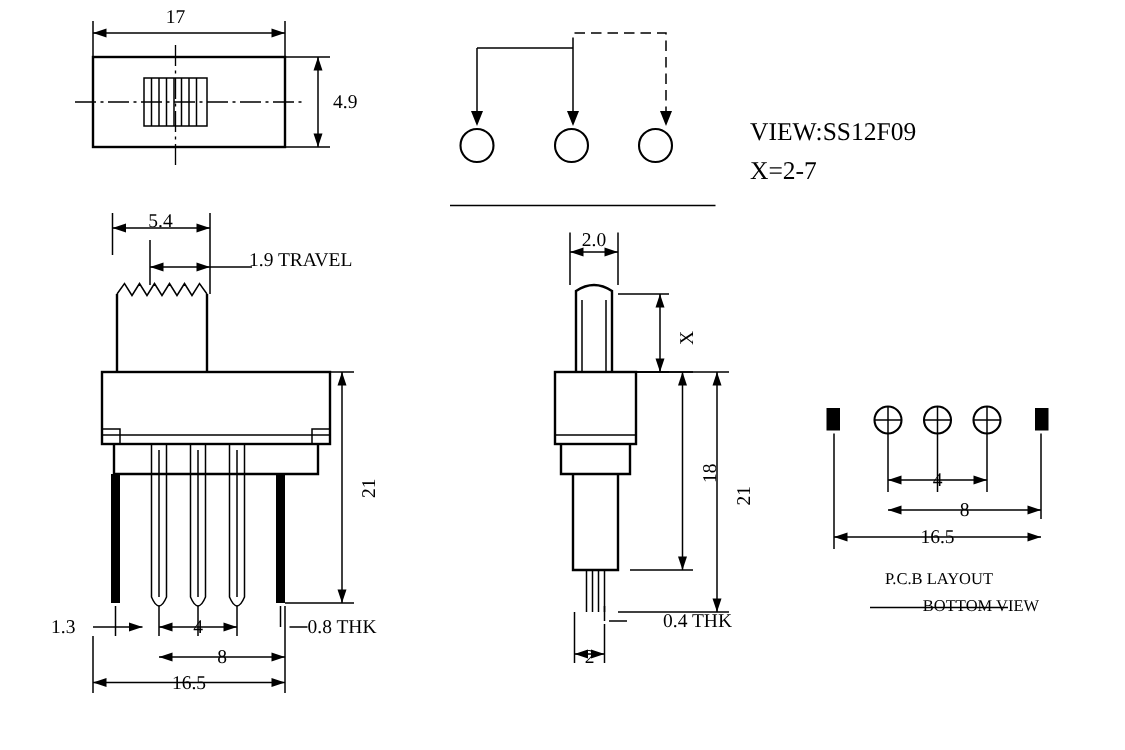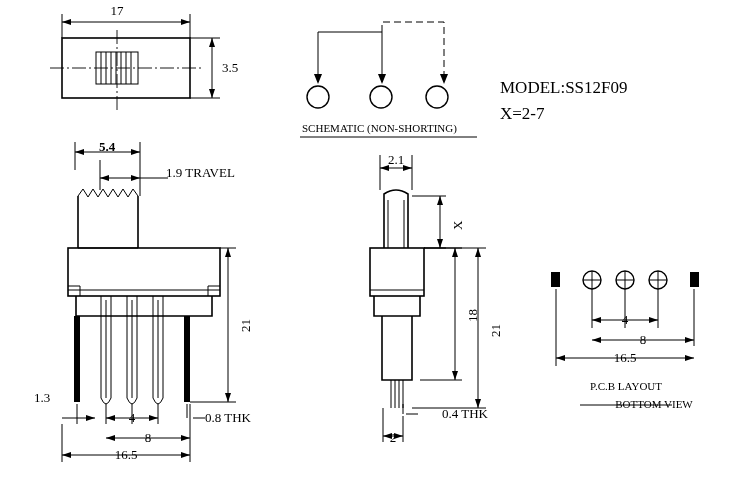--- a/index.html
+++ b/index.html
@@ -203,37 +203,36 @@
 
   <line class="ln" x1="556" y1="289" x2="556" y2="366"></line>
   <line class="ln" x1="556" y1="358" x2="694" y2="358"></line>
   <path class="fillblk" d="M556,358 L565,355 L565,361 Z"></path>
   <path class="fillblk" d="M694,358 L685,355 L685,361 Z"></path>
 
   <line class="ln" x1="580" y1="405" x2="672" y2="405"></line>
 </svg>
 
 <div class="lbl" style="left:117px;top:3px;transform:translateX(-50%);">17</div>
-<div class="lbl" style="left:222px;top:60px;">3.5</div>
-
-<div class="lbl small" style="left:302px;top:122px;">SCHEMATIC (NON-SHORTING)</div>
-
-<div class="lbl big" style="left:500px;top:78px;">MODEL:SS12F09</div>
+<div class="lbl" style="left:222px;top:60px;">4.9</div>
+
+
+<div class="lbl big" style="left:500px;top:78px;">VIEW:SS12F09</div>
 <div class="lbl big" style="left:500px;top:104px;">X=2-7</div>
 
-<div class="lbl" style="left:107px;top:139px;transform:translateX(-50%);font-weight:bold;">5.4</div>
+<div class="lbl" style="left:107px;top:139px;transform:translateX(-50%);">5.4</div>
 <div class="lbl" style="left:166px;top:165px;">1.9  TRAVEL</div>
 <div class="vert" style="left:238px;top:332px;">21</div>
-<div class="lbl" style="left:34px;top:390px;">1.3</div>
+<div class="lbl" style="left:34px;top:410px;">1.3</div>
 <div class="lbl" style="left:132px;top:410px;transform:translateX(-50%);">4</div>
 <div class="lbl" style="left:148px;top:430px;transform:translateX(-50%);">8</div>
 <div class="lbl" style="left:205px;top:410px;">0.8  THK</div>
 <div class="lbl" style="left:126px;top:447px;transform:translateX(-50%);">16.5</div>
 
-<div class="lbl" style="left:396px;top:152px;transform:translateX(-50%);">2.1</div>
+<div class="lbl" style="left:396px;top:152px;transform:translateX(-50%);">2.0</div>
 <div class="vert" style="left:450px;top:230px;">X</div>
 <div class="vert" style="left:465px;top:322px;">18</div>
 <div class="vert" style="left:488px;top:337px;">21</div>
 <div class="lbl" style="left:418px;top:406px;margin-left:24px;">0.4  THK</div>
 <div class="lbl" style="left:393px;top:430px;transform:translateX(-50%);">2</div>
 
 <div class="lbl" style="left:625px;top:312px;transform:translateX(-50%);">4</div>
 <div class="lbl" style="left:643px;top:332px;transform:translateX(-50%);">8</div>
 <div class="lbl" style="left:625px;top:350px;transform:translateX(-50%);">16.5</div>
 <div class="lbl small" style="left:626px;top:380px;transform:translateX(-50%);text-align:right;">P.C.B  LAYOUT</div>

